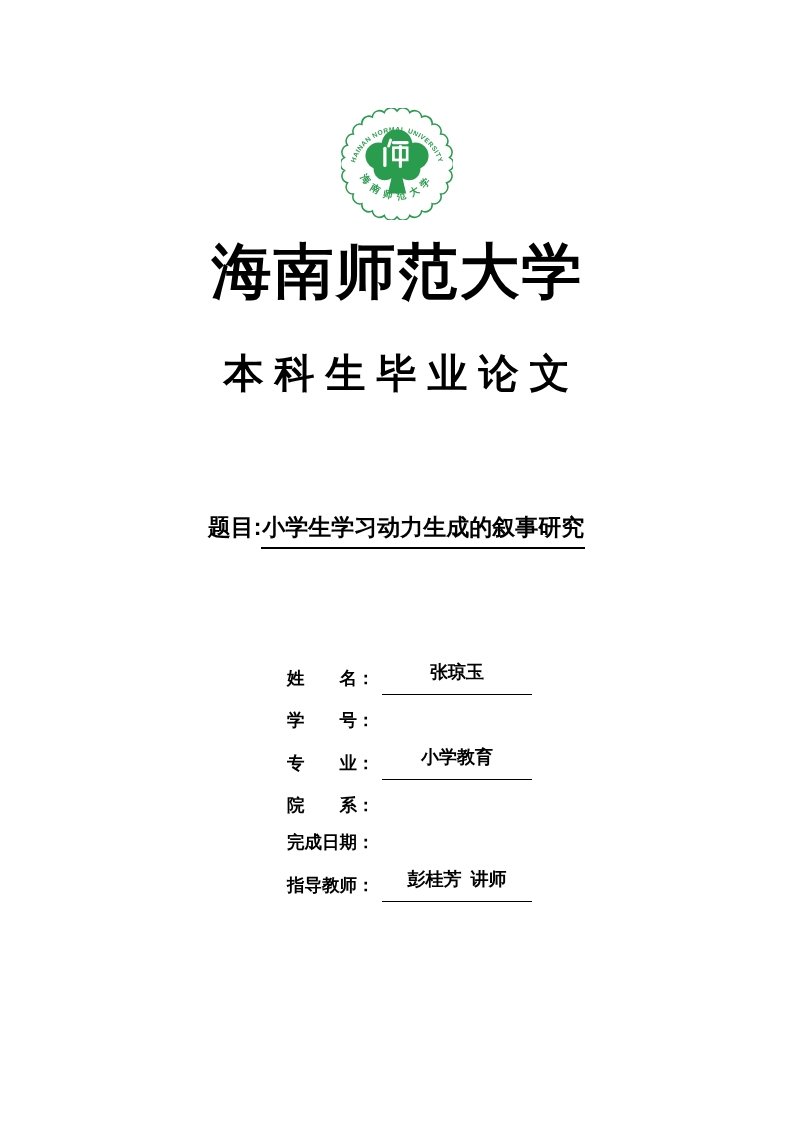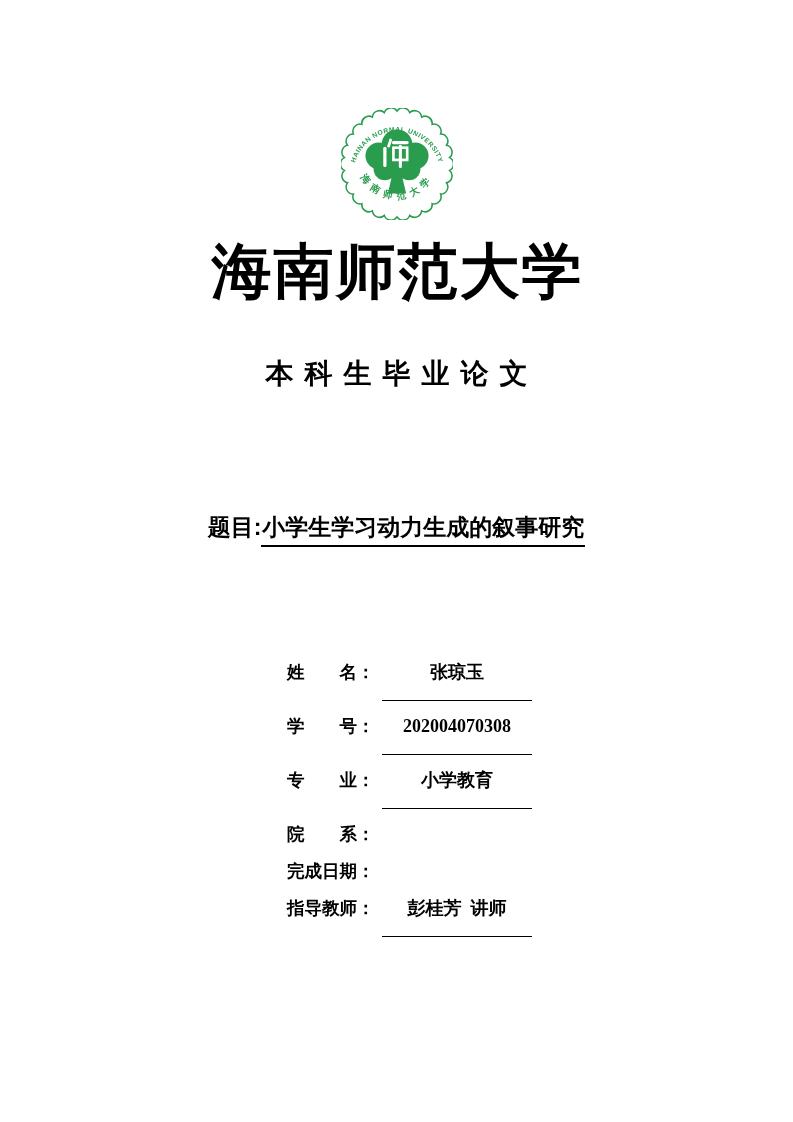--- a/index.html
+++ b/index.html
@@ -47,21 +47,21 @@
     letter-spacing:2px;
     padding-left:2px;
     font-family:"DejaVu Serif","Liberation Serif",serif;
   }
 
   
   .doc-type {
     position:absolute;
     top:346px; left:0; right:0;
     text-align:center;
-    font-size:28px;
+    font-size:40px;
     line-height:56px;
     font-weight:800;
     letter-spacing:11px;
     padding-left:11px;
     font-family:"Liberation Serif","DejaVu Serif",serif;
   }
 
   
   .title-line {
     position:absolute;
@@ -70,48 +70,49 @@
     font-family:"Liberation Sans","DejaVu Sans",sans-serif;
     font-weight:700;
     font-size:23px;
     line-height:34px;
   }
   .title-line .t-label { display:inline; }
   .title-line .t-value {
     display:inline-block;
     border-bottom:2px solid #000;
     padding:0 1px 1px 1px;
+    font-family:Liberation Mono, monospace;
   }
 
   
   .form {
     position:absolute;
     top:660px; left:287px;
   }
   .form-row {
     display:flex;
-    align-items:flex-start;
+    align-items:center;
     margin-bottom:13px;
   }
   .f-label {
     display:inline-block;
     width:86px;
     font-size:17.5px;
     line-height:24px;
     font-weight:700;
     white-space:pre;
     font-family:"Liberation Serif","DejaVu Serif",serif;
   }
   .f-underline {
     display:inline-block;
     width:150px;
     margin-left:9px;
     text-align:center;
     border-bottom:1.6px solid #000;
-    padding-bottom:16px;
+    padding-bottom:10px;
   }
   .f-value {
     font-size:18px;
     line-height:24px;
     font-weight:600;
     white-space:pre;
     font-family:"Liberation Serif","DejaVu Serif",serif;
   }
 </style>
 </head>
@@ -163,23 +164,20 @@
 
     <div class="form-row">
       <span class="f-label">姓　　名：</span>
       <span class="f-underline">
         <span class="f-value">张琼玉</span>
       </span>
     </div>
 
     <div class="form-row">
       <span class="f-label">学　　号：</span>
-      <span class="f-underline">
-        <span class="f-value">202004070308</span>
-      </span>
     </div>
 
     <div class="form-row">
       <span class="f-label">专　　业：</span>
       <span class="f-underline">
         <span class="f-value">小学教育</span>
       </span>
     </div>
 
 

